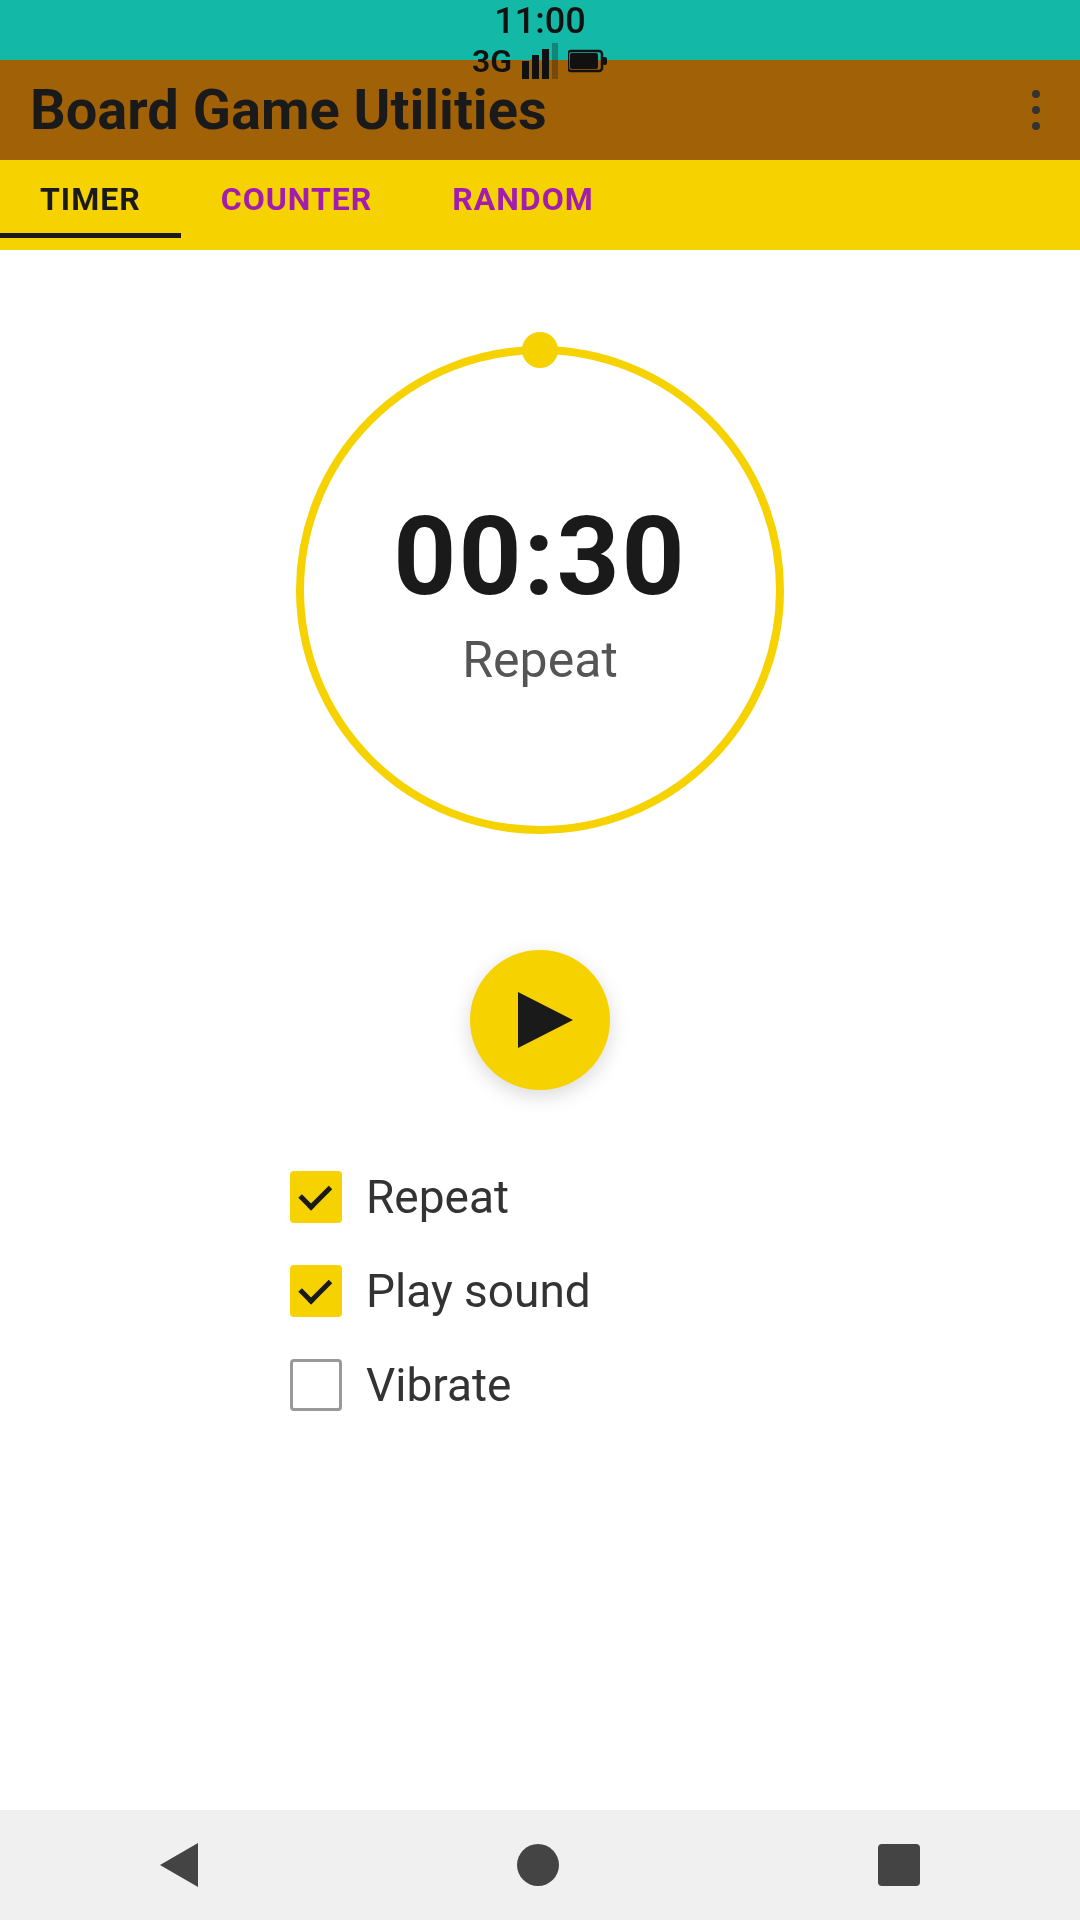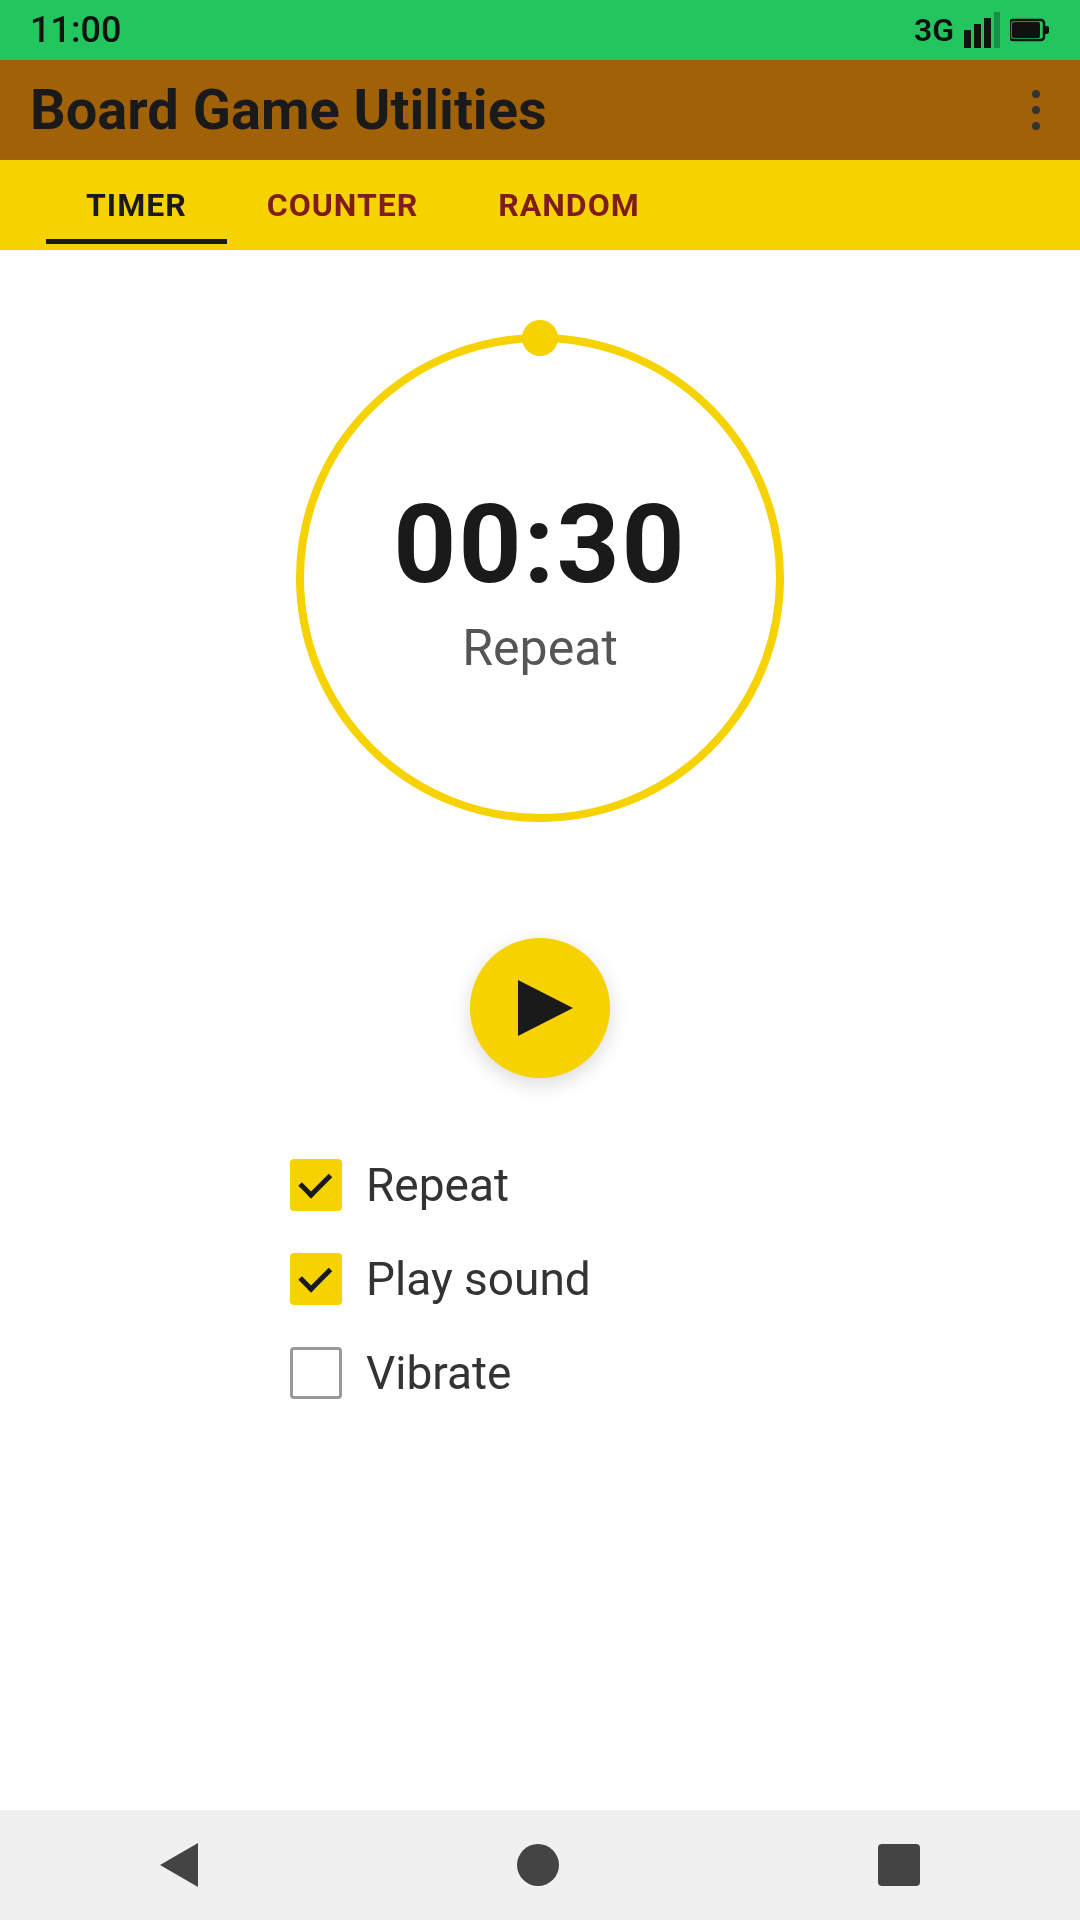--- a/index.html
+++ b/index.html
@@ -12,26 +12,27 @@
     body {
       width: 1080px;
       min-height: 1920px;
       background: #ffffff;
       font-family: 'Roboto', Arial, sans-serif;
       overflow-x: hidden;
     }
 
     
     .status-bar {
-      background: #22c55e;
+      background: #14b8a6;
       height: 60px;
       display: flex;
       align-items: center;
       justify-content: space-between;
       padding: 0 30px;
+      flex-direction: column;
     }
 
     .status-time {
       font-size: 36px;
       font-weight: 500;
       color: #111;
     }
 
     .status-icons {
       display: flex;
@@ -75,31 +76,30 @@
       height: 8px;
       background: #333;
       border-radius: 50%;
       display: block;
     }
 
     
     .tabs {
       background: #f5d200;
       display: flex;
-      align-items: center;
+      align-items: flex-start;
       height: 90px;
       overflow: hidden;
-      padding-left: 46px;
     }
 
     .tab {
       padding: 20px 40px;
       font-size: 32px;
       font-weight: 700;
-      color: #7f1d1d;
+      color: #a21caf;
       letter-spacing: 1px;
       cursor: pointer;
       position: relative;
       white-space: nowrap;
     }
 
     .tab.active {
       color: #1a1a1a;
     }
 
@@ -112,21 +112,21 @@
       height: 5px;
       background: #1a1a1a;
     }
 
     
     .main-content {
       background: #ffffff;
       display: flex;
       flex-direction: column;
       align-items: center;
-      padding: 48px 0 0 0;
+      padding: 60px 0 0 0;
     }
 
     
     .timer-container {
       position: relative;
       width: 560px;
       height: 560px;
       margin-bottom: 80px;
     }
 

